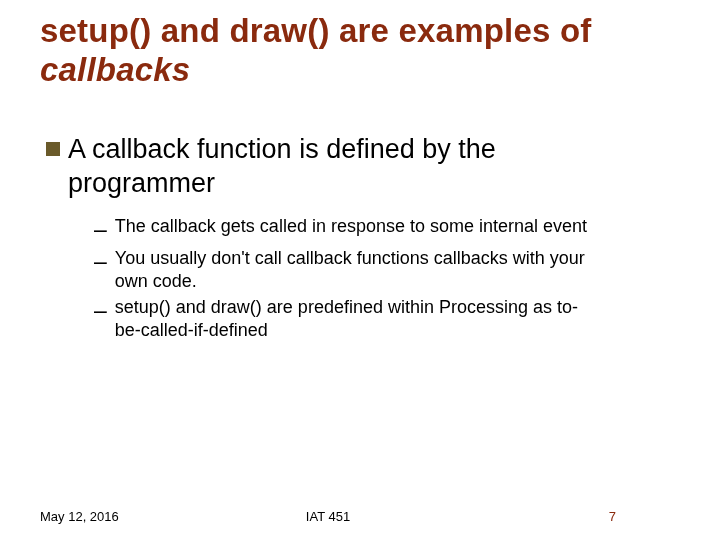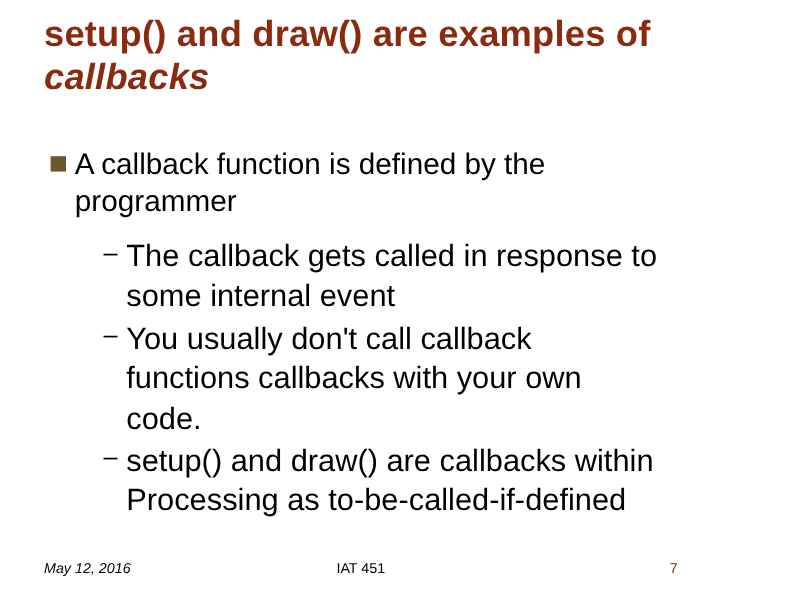--- a/index.html
+++ b/index.html
@@ -57,35 +57,35 @@
     margin-bottom: 2px;
   }
   .lvl2 .dash {
     font-size: 23px;
     line-height: 1.3;
     color: #000;
     margin-right: 8px;
     flex: 0 0 auto;
   }
   .lvl2 .text {
-    font-size: 28px;
+    font-size: 18px;
     line-height: 1.3;
     color: #000;
   }
   .footer {
     position: absolute;
     bottom: 16px;
     left: 40px;
     right: 40px;
     display: flex;
     justify-content: space-between;
     align-items: baseline;
     font-size: 13px;
   }
-  .footer .date { color: #000; font-style: italic; }
+  .footer .date { color: #000; }
   .footer .center { color: #000; position: absolute; left: 50%; transform: translateX(-50%); }
   .footer .page { color: #8a2a0e; }
 </style>
 </head>
 <body>
 
 <div class="slide">
 
   <h1 class="title">
     <span class="plain">setup() and draw() are examples of </span><span class="em">callbacks</span>
@@ -102,21 +102,21 @@
       <div class="lvl2">
         <span class="dash">–</span>
         <span class="text">The callback gets called in response to some internal event</span>
       </div>
       <div class="lvl2">
         <span class="dash">–</span>
         <span class="text">You usually don't call callback functions callbacks with your own code.</span>
       </div>
       <div class="lvl2">
         <span class="dash">–</span>
-        <span class="text">setup() and draw() are callbacks within Processing as   to-be-called-if-defined</span>
+        <span class="text">setup() and draw() are predefined within Processing as   to-be-called-if-defined</span>
       </div>
     </div>
 
   </div>
 
   <div class="footer">
     <span class="date">May 12, 2016</span>
     <span class="center">IAT 451</span>
     <span class="page">7</span>
   </div>

